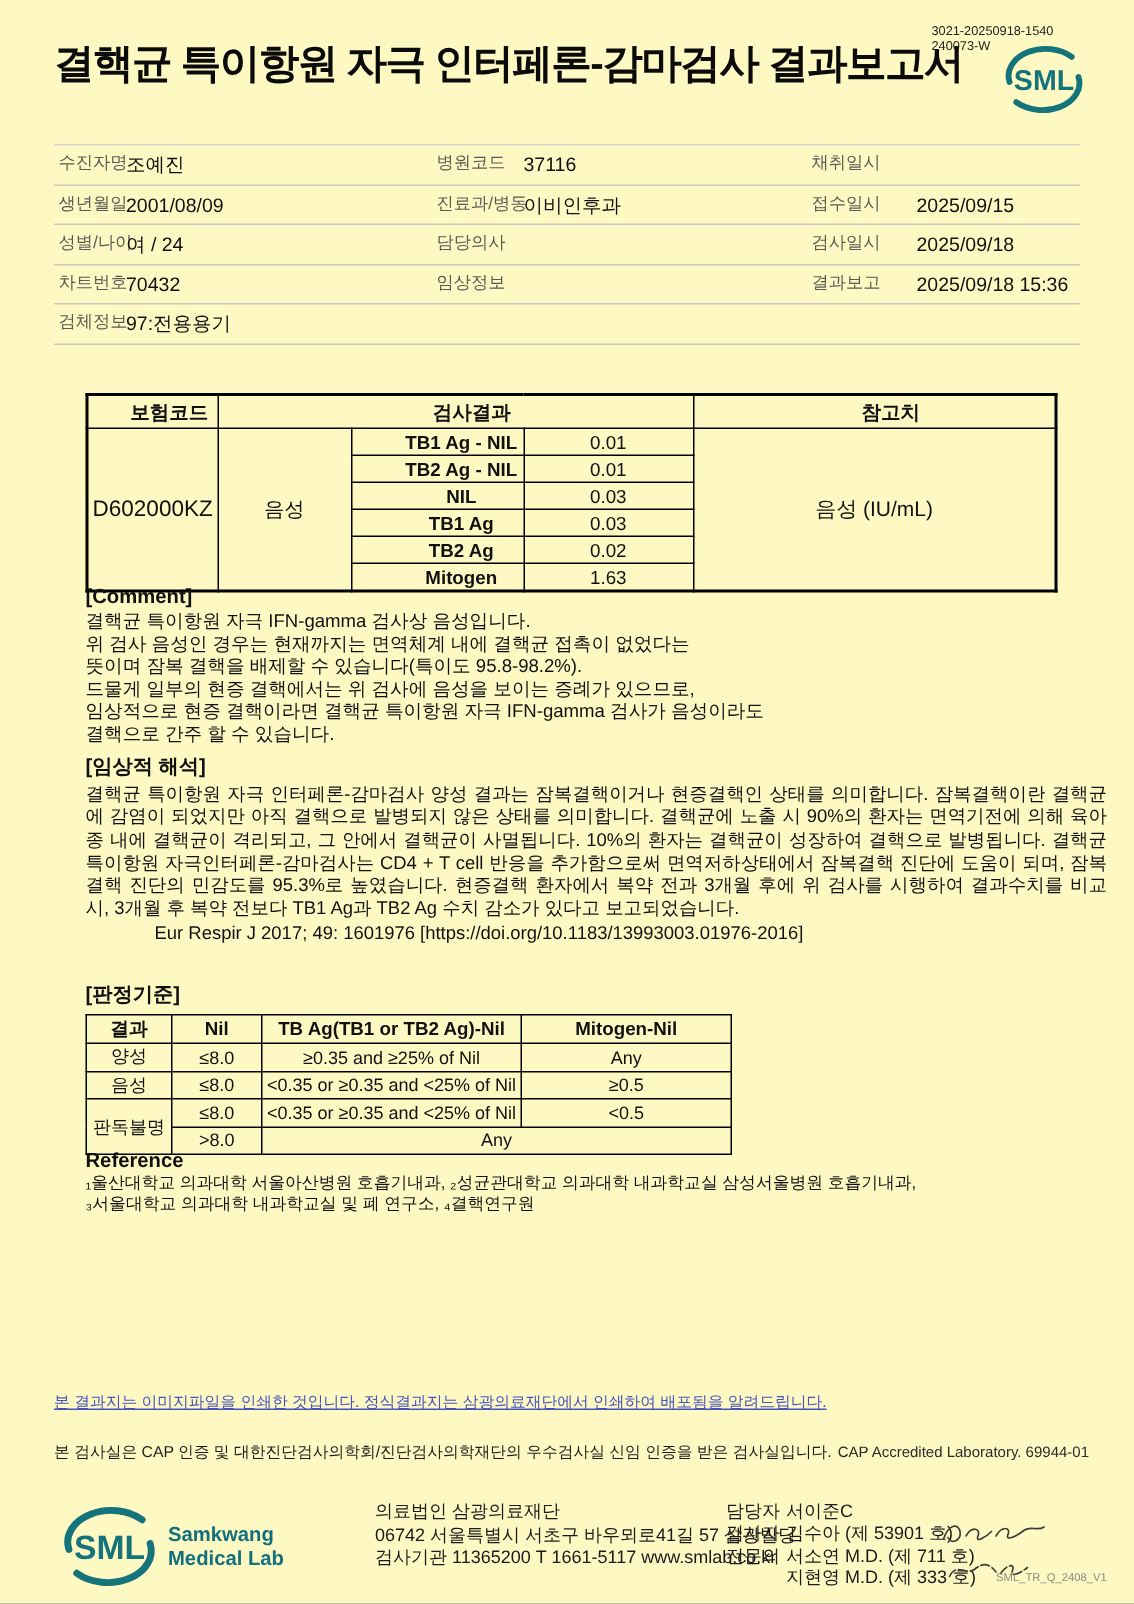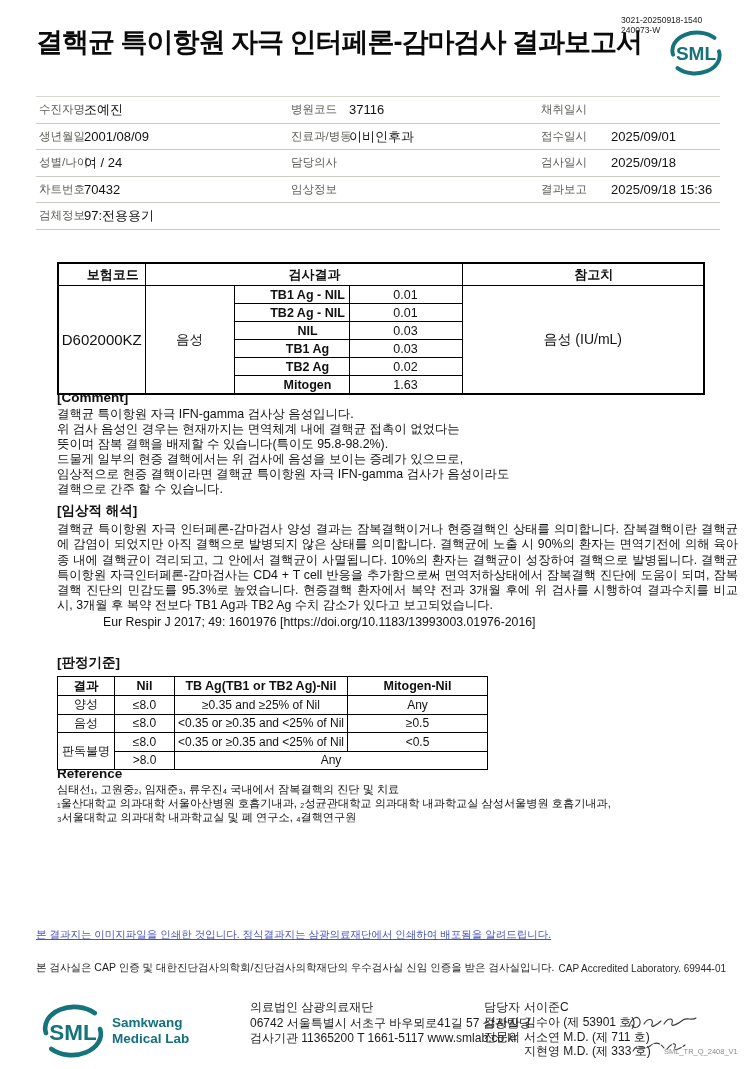--- a/index.html
+++ b/index.html
@@ -1,16 +1,16 @@
 <!DOCTYPE html>
 <html><head>
 <meta charset="utf-8">
 <style>
   html,body{margin:0;padding:0;background:#888;}
-  .page{position:relative;width:756px;height:1069px;background:#ffffff;
+  .page{position:relative;width:756px;height:1069px;background:#fef9c3;
         font-family:"Liberation Sans","DejaVu Sans",sans-serif;color:#111;overflow:hidden;}
 
   
   .doc-number{position:absolute;left:621px;top:15px;font-size:8.5px;line-height:10px;color:#222;}
   .title{position:absolute;left:36px;top:24px;margin:0;font-size:27px;font-weight:700;
          letter-spacing:-1px;color:#0b0b0b;white-space:nowrap;}
   .logo-top{position:absolute;left:668px;top:30px;width:56px;height:46px;}
 
   
   .info-table{position:absolute;left:36px;top:96px;width:684px;}
@@ -92,21 +92,21 @@
       <span class="val c2v">37116</span>
       <span class="lbl c3l">채취일시</span>
       <span class="val c3v"></span>
     </div>
     <div class="info-row">
       <span class="lbl c1l">생년월일</span>
       <span class="val c1v">2001/08/09</span>
       <span class="lbl c2l">진료과/병동</span>
       <span class="val c2v">이비인후과</span>
       <span class="lbl c3l">접수일시</span>
-      <span class="val c3v">2025/09/01</span>
+      <span class="val c3v">2025/09/15</span>
     </div>
     <div class="info-row">
       <span class="lbl c1l">성별/나이</span>
       <span class="val c1v">여 / 24</span>
       <span class="lbl c2l">담당의사</span>
       <span class="val c2v"></span>
       <span class="lbl c3l">검사일시</span>
       <span class="val c3v">2025/09/18</span>
     </div>
     <div class="info-row">
@@ -220,21 +220,20 @@
       <tr>
         <td>&gt;8.0</td>
         <td colspan="2">Any</td>
       </tr>
     </tbody>
       </table>
   </div>
 
   <div class="reference">
     <div class="sec-heading">Reference</div>
-    <div class="line">심태선₁, 고원중₂, 임재준₃, 류우진₄ 국내에서 잠복결핵의 진단 및 치료</div>
     <div class="line">₁울산대학교 의과대학 서울아산병원 호흡기내과, ₂성균관대학교 의과대학 내과학교실 삼성서울병원 호흡기내과,</div>
     <div class="line">₃서울대학교 의과대학 내과학교실 및 폐 연구소, ₄결핵연구원</div>
   </div>
 
   <div class="notice-blue">본 결과지는 이미지파일을 인쇄한 것입니다. 정식결과지는 삼광의료재단에서 인쇄하여 배포됨을 알려드립니다.</div>
   <div class="notice-black">본 검사실은 CAP 인증 및 대한진단검사의학회/진단검사의학재단의 우수검사실 신임 인증을 받은 검사실입니다.</div>
   <div class="cap-text">CAP Accredited Laboratory. 69944-01</div>
 
   <div class="logo-footer">
     <svg viewBox="0 0 100 78" width="66" height="58">

